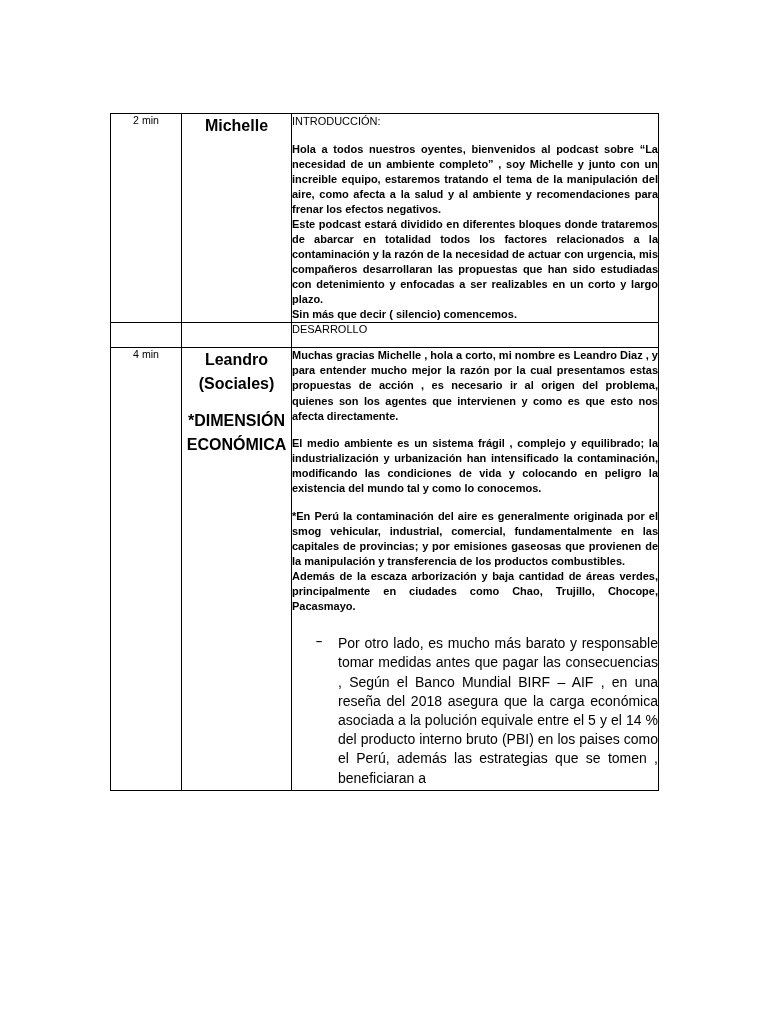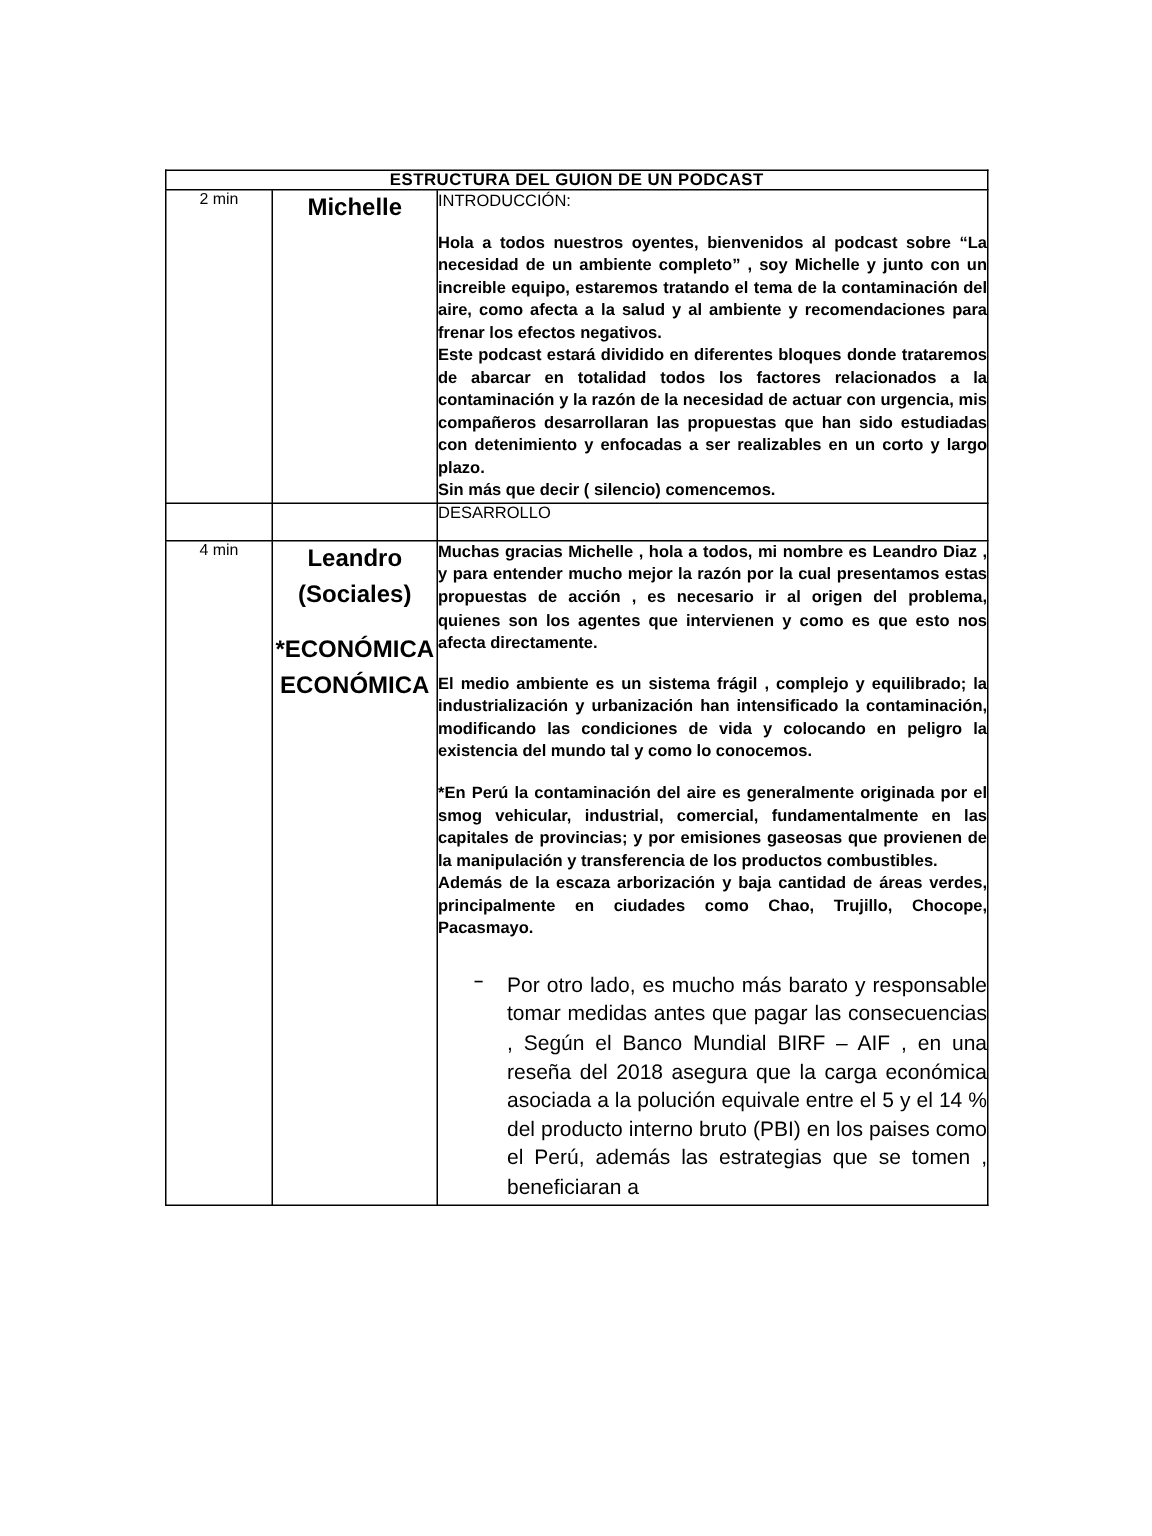--- a/index.html
+++ b/index.html
@@ -138,53 +138,50 @@
 <div class="page">
 
   <table class="doc-table">
     <colgroup>
       <col class="col-time">
       <col class="col-who">
       <col class="col-act">
     </colgroup>
     <tbody>
 
-      <tr>
-        <td class="title-cell" colspan="3">ESTRUCTURA DEL GUION DE UN PODCAST</td>
-      </tr>
 
 
       <tr>
         <td class="time-cell">2 min</td>
         <td class="who-cell">Michelle</td>
         <td class="act-cell">
           <p class="section-label tight">INTRODUCCIÓN:</p>
-          <p class="spaced">Hola a todos nuestros oyentes, bienvenidos al podcast sobre “La necesidad de un ambiente completo” , soy Michelle y junto con un increible equipo, estaremos tratando el tema de la contaminación del aire, como afecta a la salud y al ambiente y recomendaciones para frenar los efectos negativos.</p>
+          <p class="spaced">Hola a todos nuestros oyentes, bienvenidos al podcast sobre “La necesidad de un ambiente completo” , soy Michelle y junto con un increible equipo, estaremos tratando el tema de la manipulación del aire, como afecta a la salud y al ambiente y recomendaciones para frenar los efectos negativos.</p>
           <p class="tight">Este podcast estará dividido en diferentes bloques donde trataremos de abarcar en totalidad  todos los factores relacionados a la contaminación y la razón de la necesidad de actuar con urgencia, mis compañeros desarrollaran las propuestas que han sido estudiadas con detenimiento y enfocadas a ser realizables en un corto y largo plazo.</p>
           <p class="tight">Sin más que decir ( silencio) comencemos.</p>
         </td>
       </tr>
 
       <tr>
         <td class="time-cell">&nbsp;</td>
         <td class="who-cell">&nbsp;</td>
         <td class="band-cell">DESARROLLO</td>
       </tr>
 
       <tr class="last-row">
         <td class="time-cell">4 min</td>
         <td class="who-cell">
           <span>Leandro</span><br>
           <span>(Sociales)</span>
           <span class="gap"></span>
-          <span>*ECONÓMICA</span><br>
+          <span>*DIMENSIÓN</span><br>
           <span>ECONÓMICA</span>
         </td>
         <td class="act-cell">
-          <p class="tight">Muchas gracias Michelle , hola a todos, mi nombre es Leandro Diaz , y para entender mucho mejor la razón por la cual presentamos estas propuestas de acción , es necesario ir al origen del problema, quienes son los agentes que intervienen y como es que esto nos afecta directamente.</p>
+          <p class="tight">Muchas gracias Michelle , hola a corto, mi nombre es Leandro Diaz , y para entender mucho mejor la razón por la cual presentamos estas propuestas de acción , es necesario ir al origen del problema, quienes son los agentes que intervienen y como es que esto nos afecta directamente.</p>
           <p class="spaced">El medio ambiente es un sistema frágil , complejo y equilibrado; la industrialización y urbanización han intensificado la contaminación, modificando las condiciones de vida y colocando en peligro la existencia del mundo tal y como lo conocemos.</p>
           <p class="spaced">*En Perú la contaminación del aire es generalmente originada por el smog vehicular, industrial, comercial, fundamentalmente en las capitales de provincias; y por emisiones gaseosas que provienen de la manipulación y transferencia de los productos combustibles.</p>
           <p class="tight">Además de la escaza arborización y baja cantidad de áreas verdes, principalmente en ciudades como Chao, Trujillo, Chocope, Pacasmayo.</p>
 
           <div class="bullet-block">
             <span class="bullet-dash">–</span>
             <span class="bullet-text">Por otro lado, es mucho más barato y  responsable tomar medidas antes que pagar las consecuencias , Según el Banco Mundial BIRF – AIF , en una reseña del 2018 asegura que la carga económica asociada a la polución equivale entre el 5  y el 14 % del producto interno bruto (PBI) en los paises como el Perú, además las estrategias que se tomen , beneficiaran a</span>
           </div>
         </td>
       </tr>

